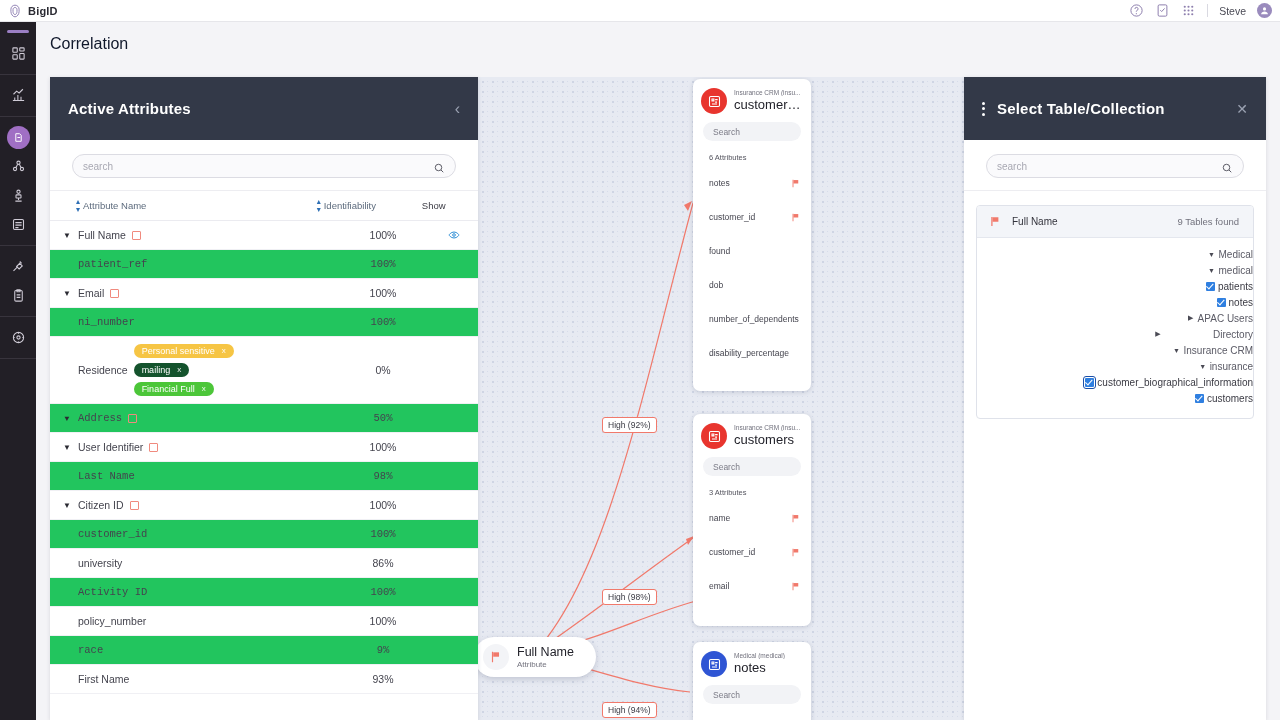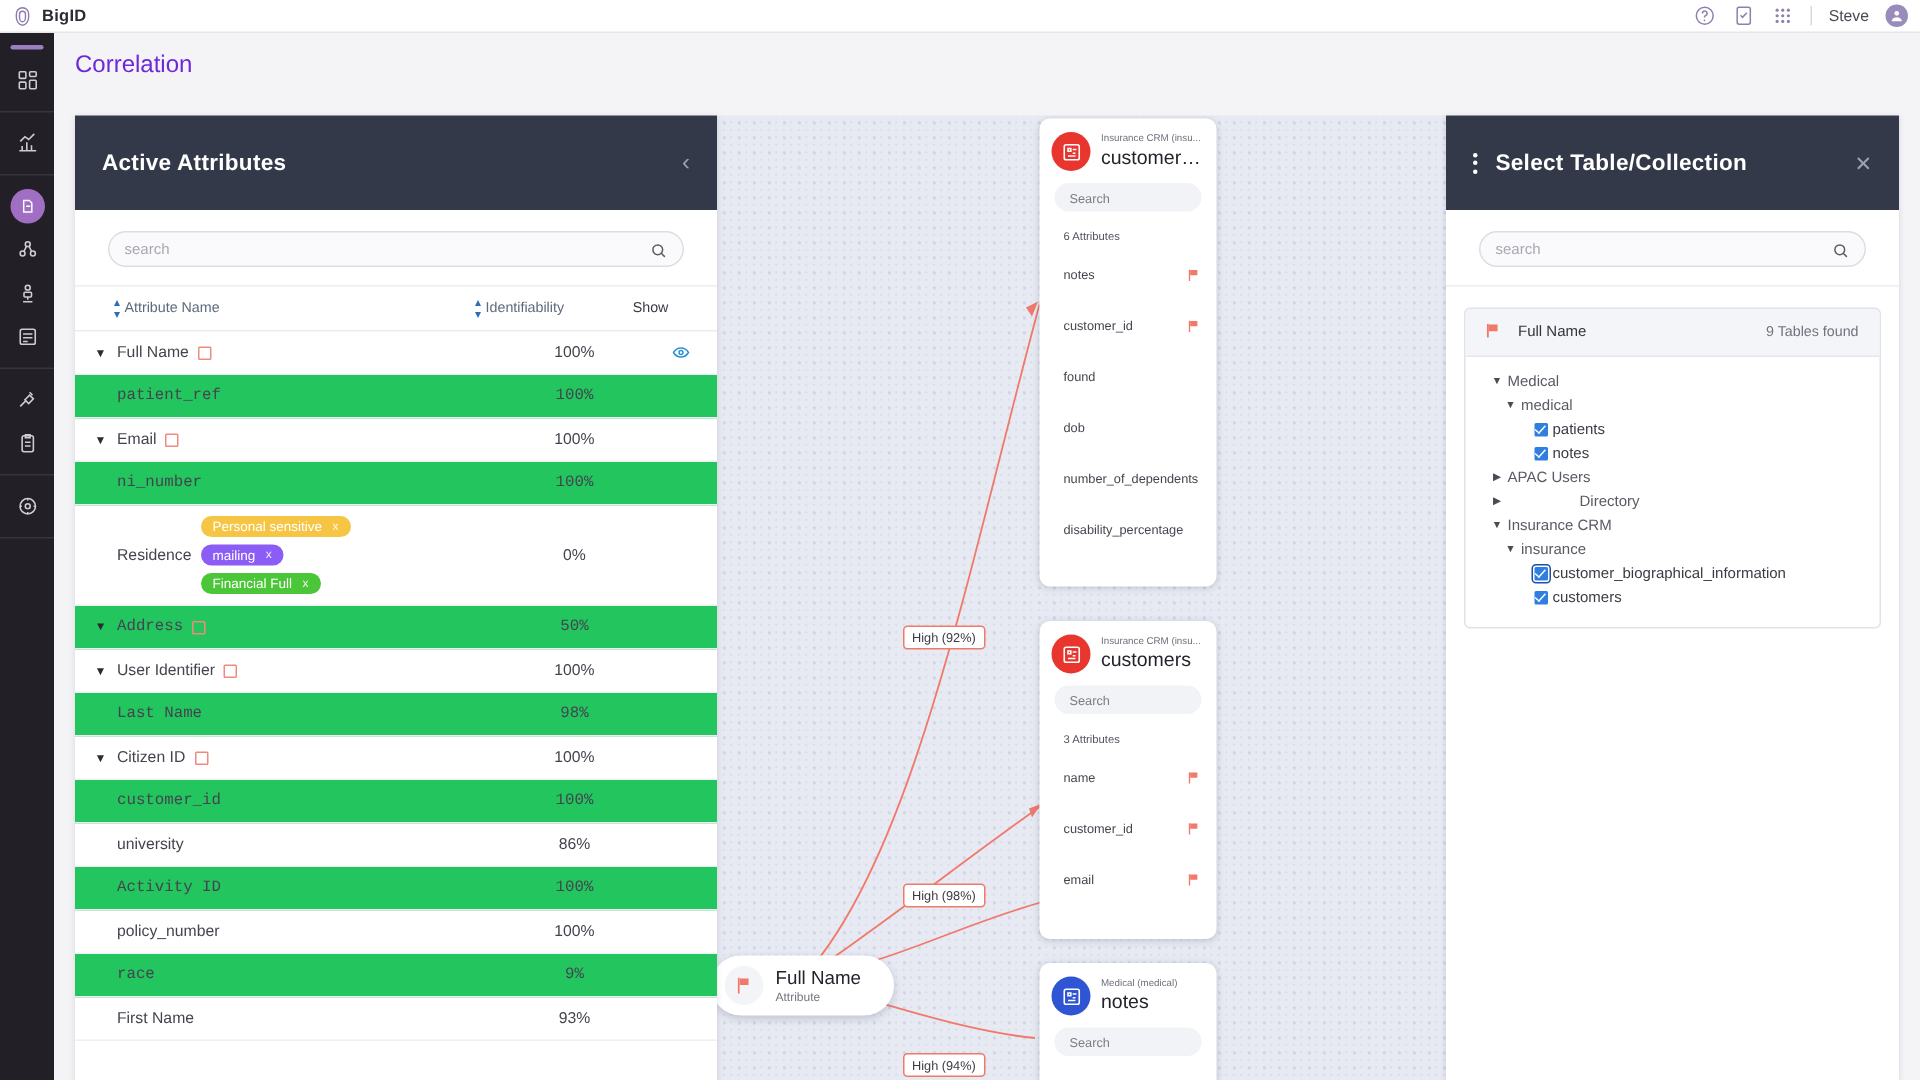--- a/index.html
+++ b/index.html
@@ -45,21 +45,21 @@
     width: 23px; height: 23px; border-radius: 50%; background: #a06fc4;
     display: flex; align-items: center; justify-content: center; color: #fff;
   }
   .pill svg { width: 13px; height: 13px; }
 
   
   .page-head {
     position: absolute; top: 22px; left: 36px; width: 1244px; height: 44px;
     background: #f4f4f7; display: flex; align-items: center; padding-left: 14px; z-index: 20;
   }
-  .page-title { font-size: 16px; color: #6d28d9; }
+  .page-title { font-size: 16px; color: #0f172a; }
 
   
   .workspace {
     position: absolute; top: 66px; left: 36px; width: 1244px; height: 654px;
     background: #f4f4f7;
   }
 
   
   .canvas {
     position: absolute; left: 442px; top: 11px; width: 486px; height: 643px;
@@ -195,21 +195,21 @@
     background: #fff;
   }
   .tree-card-head {
     display: flex; align-items: center; height: 32px; padding: 0 14px;
     background: #f3f5f9; border-bottom: 1px solid #e4e7ee;
   }
   .tree-card-head .t-flag { margin-right: 12px; }
   .tree-card-head .t-name { font-size: 10px; color: #33333c; }
   .tree-card-head .t-found { margin-left: auto; font-size: 9.5px; color: #72727d; }
   .tree-body { padding: 8px 0 12px 0; }
-  .tree-row { display: flex; align-items: center; height: 16px; font-size: 10px; color: #5a5a65; }
+  .tree-row { display: flex; align-items: center; height: 16px; font-size: 10px; color: #5a5a65; justify-content: flex-end; }
   .tw { width: 14px; text-align: center; font-size: 7px; color: #4b4b55; flex: 0 0 14px; }
   .chk {
     width: 9px; height: 9px; border-radius: 1px; background: #2f7fe0; position: relative;
     flex: 0 0 9px; margin-right: 3px;
   }
   .chk::after {
     content: ""; position: absolute; left: 2px; top: 0.6px; width: 3px; height: 5.5px;
     border: solid #fff; border-width: 0 1.4px 1.4px 0; transform: rotate(42deg);
   }
   .chk.focused { outline: 1.6px solid #1b4fa8; outline-offset: 1px; }
@@ -582,21 +582,21 @@
 
       <div class="attr-row" style="min-height:62px;">
         <span class="caret empty">▼</span>
         <span class="attr-name" style="align-items:center;">
           <span>Residence</span>
           <span class="tags">
             <span class="tag" style="background:#f6c544">
               <span>Personal sensitive</span>
               <span class="x">x</span>
             </span>
-            <span class="tag" style="background:#8b5cf6">
+            <span class="tag" style="background:#14532d">
               <span>mailing</span>
               <span class="x">x</span>
             </span>
             <span class="tag" style="background:#4cc639">
               <span>Financial Full</span>
               <span class="x">x</span>
             </span>
           </span>
         </span>
         <span class="ident">0%</span>

